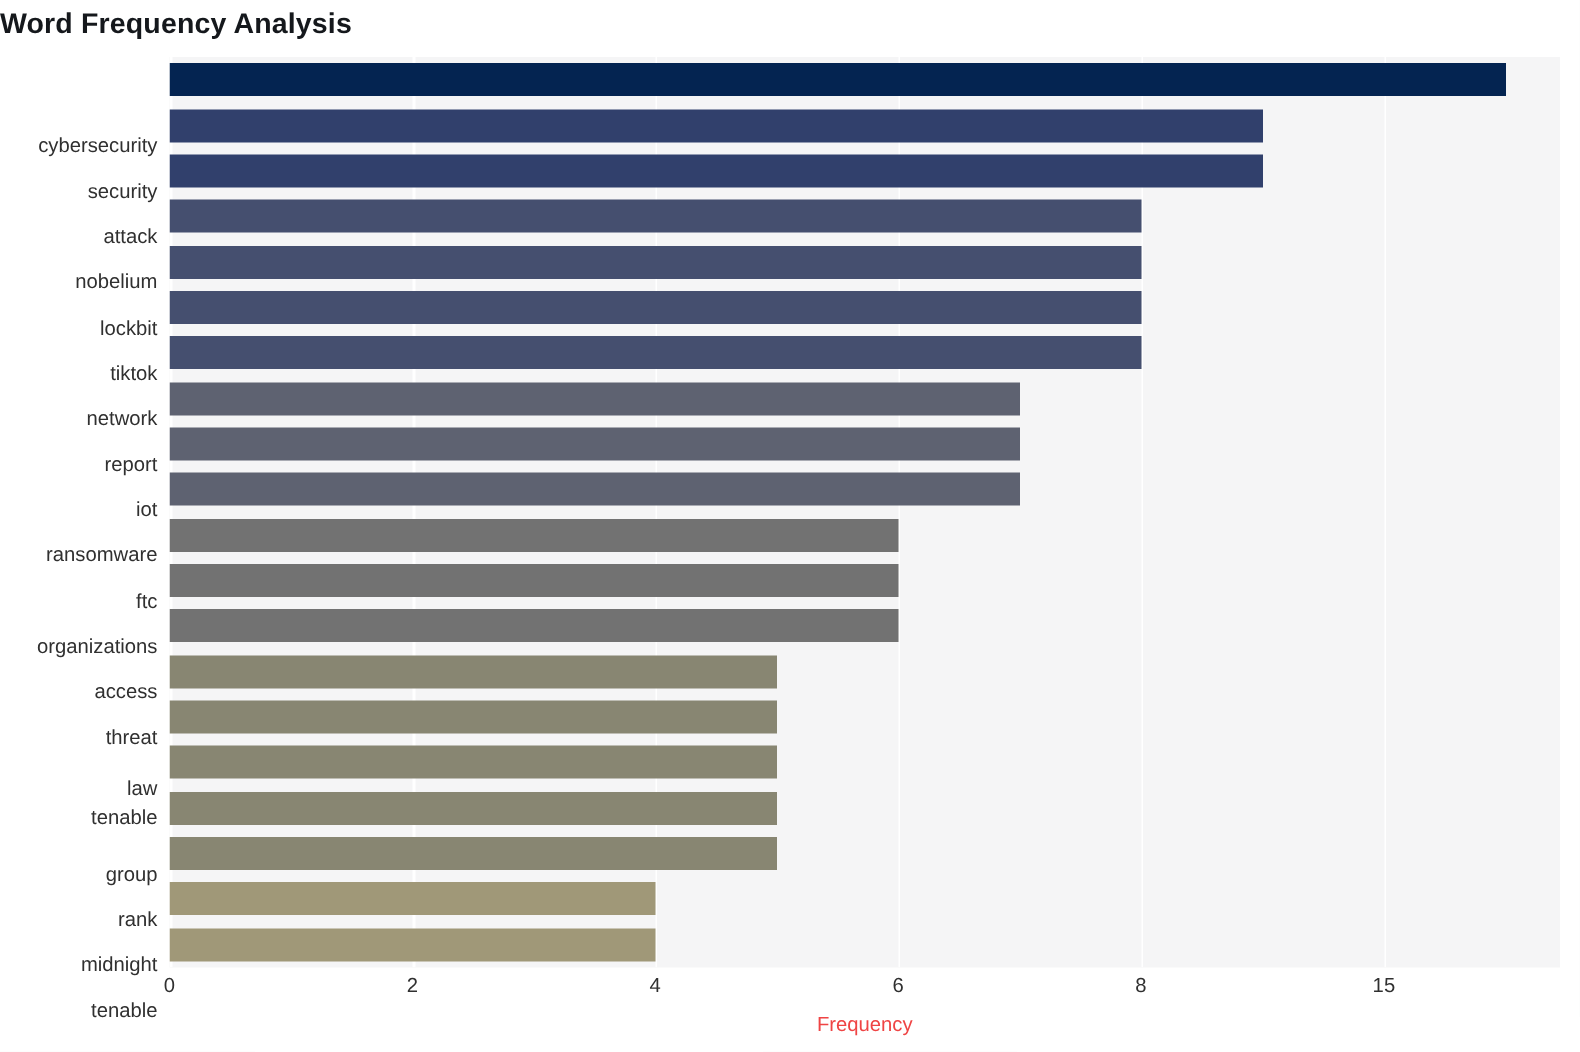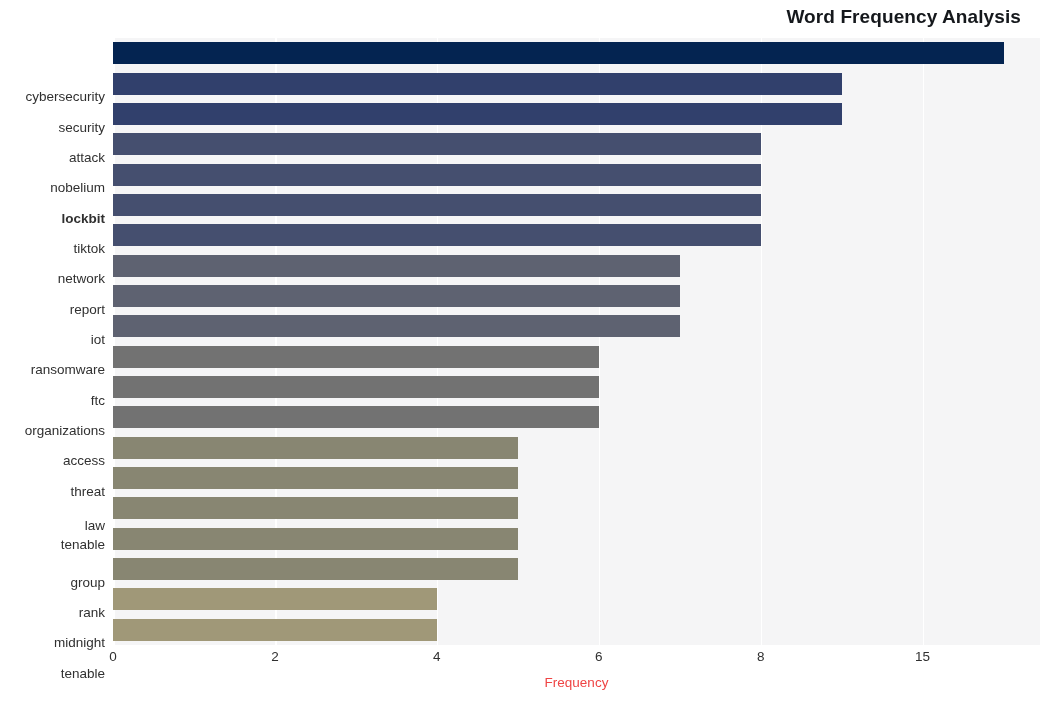--- a/index.html
+++ b/index.html
@@ -20,21 +20,21 @@
     height: 701px;
     background: #ffffff;
   }
 
   
   #chart-title {
     position: absolute;
     left: 0;
     top: 6px;
     width: 1021px;
-    text-align: right;
+    text-align: left;
     font-size: 19px;
     font-weight: bold;
     color: #15181c;
     letter-spacing: 0.1px;
   }
 
   
   #plot-area {
     position: absolute;
     left: 113px;
@@ -198,21 +198,21 @@
           <div class="bar" title="blizzard: 4" style="width: 323.843px; background: rgb(160, 152, 120);"></div>
         </div>
       </div>
   </div>
 
   <div id="y-labels">
       <div class="y-tick-label" style="top: 8.175px;">cybersecurity</div>
       <div class="y-tick-label" style="top: 38.525px;">security</div>
       <div class="y-tick-label" style="top: 68.875px;">attack</div>
       <div class="y-tick-label" style="top: 99.225px;">nobelium</div>
-      <div class="y-tick-label" style="top: 129.575px; font-weight: bold;">lockbit</div>
+      <div class="y-tick-label" style="top: 129.575px;">lockbit</div>
       <div class="y-tick-label" style="top: 159.925px;">tiktok</div>
       <div class="y-tick-label" style="top: 190.275px;">network</div>
       <div class="y-tick-label" style="top: 220.625px;">report</div>
       <div class="y-tick-label" style="top: 250.975px;">iot</div>
       <div class="y-tick-label" style="top: 281.325px; text-align: right;">ransomware</div>
       <div class="y-tick-label" style="top: 311.675px;">ftc</div>
       <div class="y-tick-label" style="top: 342.025px;">organizations</div>
       <div class="y-tick-label" style="top: 372.375px;">access</div>
       <div class="y-tick-label" style="top: 402.725px;">threat</div>
       <div class="y-tick-label" style="top: 456px;">tenable</div>

